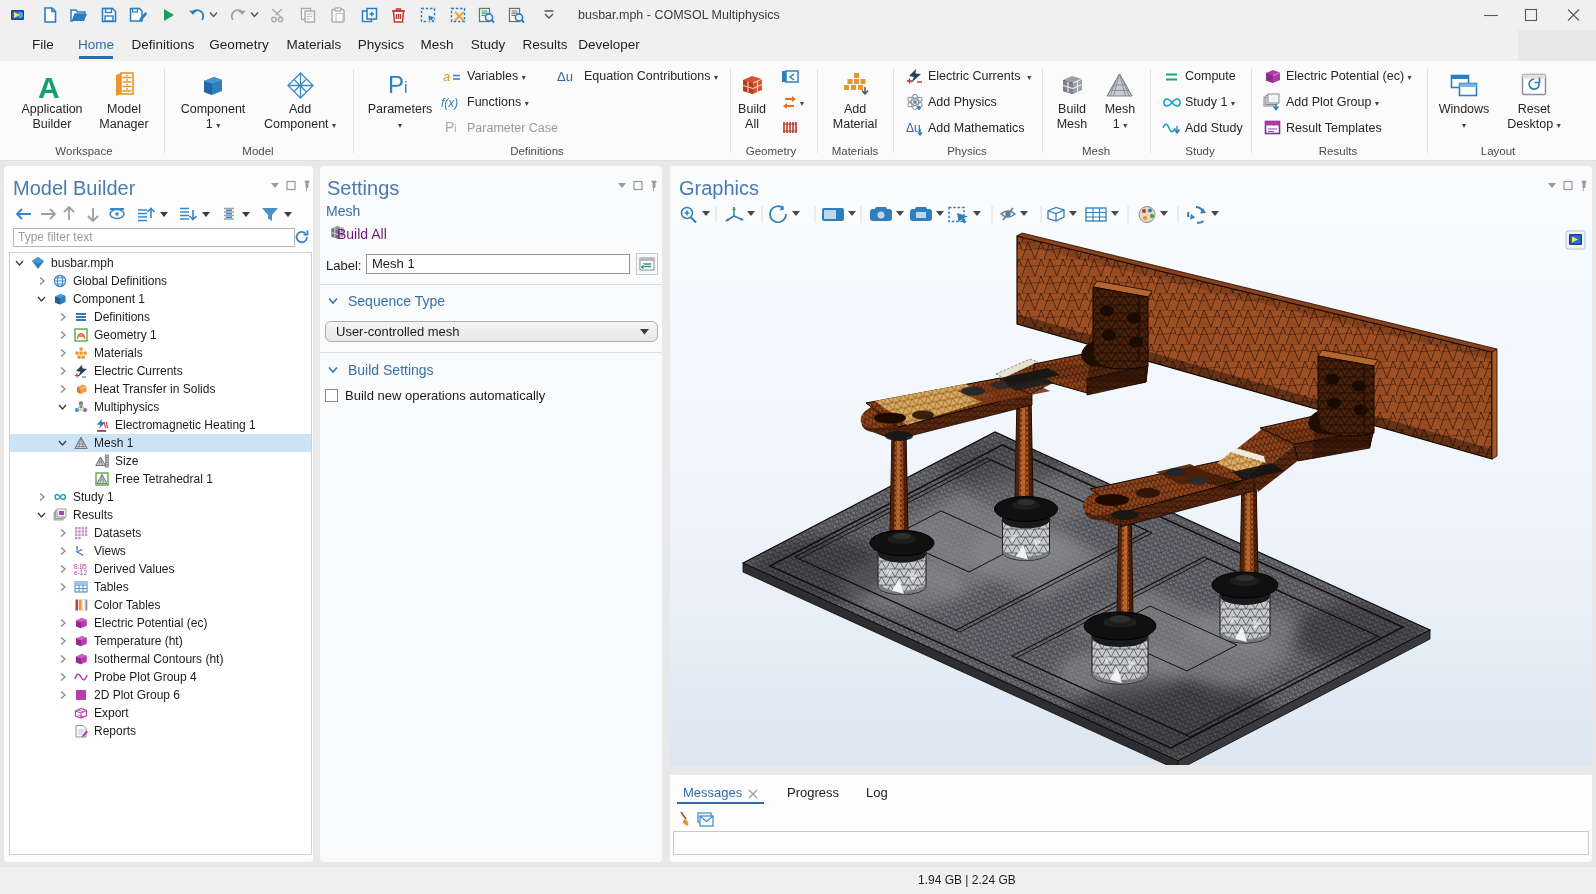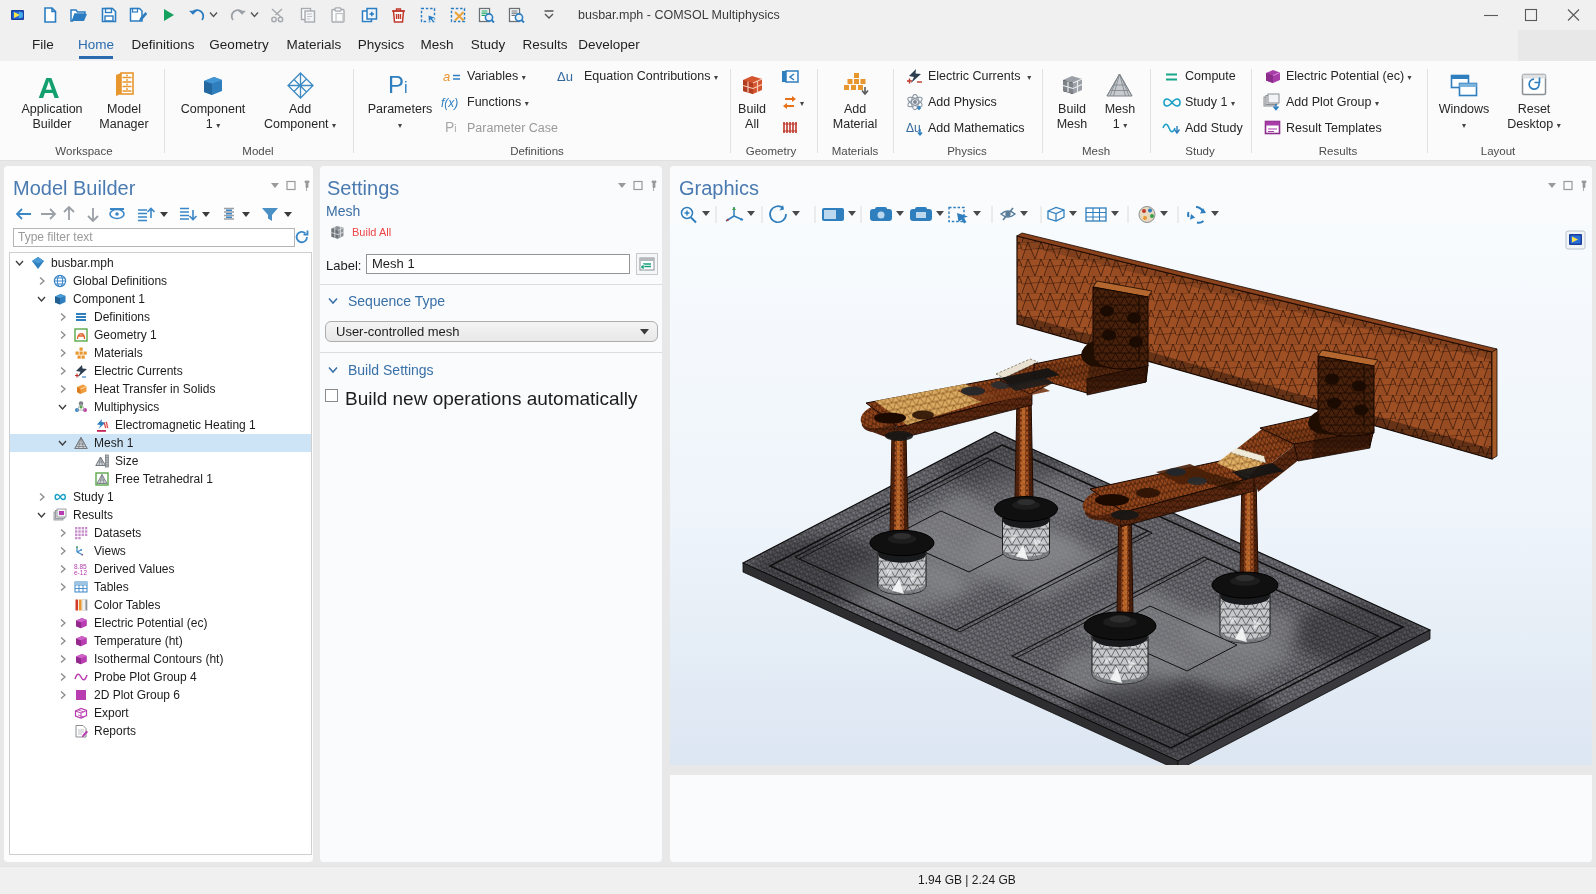--- a/index.html
+++ b/index.html
@@ -686,21 +686,21 @@
         <path d="M1 3 L5 8 L9 3" fill="#9a9a9a"></path>
         <rect x="17" y="1.5" width="8" height="8" fill="none" stroke="#9a9a9a" stroke-width="1.2"></rect>
         <path d="M35 1 h4 v1.5 h-1 v5 h-2 v-5 h-1 Z M36.5 7.5 v3.5" fill="#9a9a9a" stroke="#9a9a9a" stroke-width=".8"></path>
       </svg></div>
 <div style="position:absolute;left:6px;top:37px;font-size:14px;color:#3a6ea5">Mesh</div>
 <svg class="abs" style="left:10px;top:59px" width="15" height="15" viewBox="0 0 15 15">
       <path d="M1.5 3.5 L7 1 L13.5 2.8 L13.5 11 L8 13.8 L1.5 11.8 Z" fill="#8d9298"></path>
       <path d="M1.5 3.5 L8 5.5 L8 13.8 L1.5 11.8 Z" fill="#6e747a"></path>
       <path d="M8 5.5 L13.5 2.8 M4.8 2 L4.8 12.8 M1.5 7.6 L8 9.6 M8 9.6 L13.5 6.9 M10.4 1.9 L10.4 12.6" stroke="#d7d9db" stroke-width=".9" fill="none"></path>
     </svg>
-<div style="position:absolute;left:32px;top:60px;font-size:11px;color:#ef4444">Build All</div>
+<div style="position:absolute;left:17px;top:60px;font-size:14px;color:#701a75">Build All</div>
 <div style="position:absolute;left:6px;top:92px;font-size:13px;color:#1c1c1c">Label:</div>
 <div style="position:absolute;left:46px;top:88px;width:264px;height:20px;background:#fff;border:1px solid #949494;font-size:13px;color:#1c1c1c;line-height:18px;padding-left:5px">Mesh 1</div>
 <div style="position:absolute;left:316px;top:87px;width:22px;height:22px;background:#f5f6f7;border:1px solid #c9c9c9"><svg width="20" height="20" viewBox="0 0 20 20">
         <rect x="3" y="4" width="14" height="12" fill="#fff" stroke="#8a8f94" stroke-width="1"></rect>
         <rect x="3" y="4" width="14" height="3" fill="#b5b9bd"></rect>
         <path d="M6 10 h8 M6 12.5 h8" stroke="#18a07c" stroke-width="1.4"></path>
         <path d="M3 13 L7 16 v-6 Z" fill="#18a07c" stroke="#fff" stroke-width=".6"></path>
       </svg></div>
 <div class="sep-h" style="left:0px;top:118px;width:342px"></div>
 <svg class="schev" style="left:8px;top:131px;position:absolute" width="10" height="8" viewBox="0 0 10 8">
@@ -710,21 +710,21 @@
 <div style="position:absolute;left:5px;top:155px;width:333px;height:21px;background:linear-gradient(#f4f4f4,#e8e8e8);border:1px solid #adadad;border-radius:6px;font-size:13px;color:#1c1c1c;line-height:19px;padding-left:10px">User-controlled mesh
 <svg style="position:absolute;right:8px;top:7px" width="9" height="6" viewBox="0 0 9 6">
         <path d="M0 0 L4.5 5.5 L9 0 Z" fill="#3b3b3b"></path>
       </svg></div>
 <div class="sep-h" style="left:0px;top:186px;width:342px"></div>
 <svg class="schev" style="left:8px;top:200px;position:absolute" width="10" height="8" viewBox="0 0 10 8">
       <path d="M1 1.5 L5 6 L9 1.5" fill="none" stroke="#3870a8" stroke-width="1.5"></path>
     </svg>
 <div class="shead" style="left:28px;top:196px">Build Settings</div>
 <div style="position:absolute;left:5px;top:223px;width:13px;height:13px;background:#fff;border:1px solid #8a8a8a"></div>
-<div style="position:absolute;left:25px;top:222px;font-size:19px;color:#1c1c1c">Build new operations automatically</div>
+<div style="position:absolute;left:25px;top:222px;font-size:13px;color:#1c1c1c">Build new operations automatically</div>
 </div>
 <div class="abs" id="gfxpanel">
 <div class="ptitle" style="left:9px;top:11px">Graphics</div>
 <div class="pwicons" style="left:877px;top:14px"><svg width="40" height="12" viewBox="0 0 40 12">
         <path d="M1 3 L5 8 L9 3" fill="#9a9a9a"></path>
         <rect x="17" y="1.5" width="8" height="8" fill="none" stroke="#9a9a9a" stroke-width="1.2"></rect>
         <path d="M35 1 h4 v1.5 h-1 v5 h-2 v-5 h-1 Z M36.5 7.5 v3.5" fill="#9a9a9a" stroke="#9a9a9a" stroke-width=".8"></path>
       </svg></div>
 <div id="gfx-toolbar" style="position:absolute;left:0;top:38px;width:922px;height:21px">
 <svg width="922" height="21" viewBox="0 0 922 21">
@@ -1034,16 +1034,36 @@
 <g>
           <rect x="896" y="6" width="19" height="18" rx="2" fill="#f2f5f8" stroke="#b8c2cc" stroke-width="1"></rect>
           <rect x="899" y="9" width="13" height="11" rx="1" fill="#1a3f9e"></rect>
           <rect x="900.5" y="10.5" width="10" height="8" fill="#2a6fd4"></rect>
           <path d="M902 11.5 L908 14.5 L902 17.5 Z" fill="#ffe34d"></path>
         </g>
 </svg>
 
 </div>
 <div style="position:absolute;left:0;top:599px;width:922px;height:10px;background:#e8e8e8"></div>
+<div id="messages" style="position:absolute;left:0;top:609px;width:922px;height:87px;background:#fdfdfe;border-radius:4px 4px 0 0">
+  <div style="position:absolute;left:13px;top:10px;font-size:13px;color:#2b6cb0">Messages</div>
+  <svg style="position:absolute;left:78px;top:14px" width="10" height="10" viewBox="0 0 10 10">
+        <path d="M1 1 L9 9 M9 1 L1 9" stroke="#9a9a9a" stroke-width="1.2"></path>
+      </svg>
+  <div style="position:absolute;left:7px;top:27px;width:87px;height:2px;background:#2b6cb0"></div>
+  <div style="position:absolute;left:117px;top:10px;font-size:13px;color:#1c1c1c">Progress</div>
+  <div style="position:absolute;left:196px;top:10px;font-size:13px;color:#1c1c1c">Log</div>
+  <svg style="position:absolute;left:8px;top:36px" width="14" height="16" viewBox="0 0 14 16">
+        <path d="M3 1 L8 8" stroke="#8a5a2a" stroke-width="1.5"></path>
+        <path d="M7 7.5 C10 9 11 12 10 15 L5 12 C5 10 5.5 8.5 7 7.5 Z" fill="#e8a33d"></path>
+        <path d="M6.5 10 L9.5 14 M5.5 11 L8 14.5" stroke="#c07820" stroke-width=".7"></path>
+      </svg>
+  <svg style="position:absolute;left:27px;top:37px" width="17" height="15" viewBox="0 0 17 15">
+        <rect x="1" y="1" width="13" height="9" fill="#fff" stroke="#3a87c8" stroke-width="1.2"></rect>
+        <rect x="3" y="4" width="13" height="10" fill="#fff" stroke="#3a87c8" stroke-width="1.2"></rect>
+        <path d="M3 4 L9.5 9.5 L16 4" fill="none" stroke="#3a87c8" stroke-width="1.1"></path>
+      </svg>
+  <div style="position:absolute;left:3px;top:56px;width:916px;height:24px;background:#fdfdfe;border:1px solid #c9c9c9"></div>
+</div>
 </div>
 <div class="abs" id="statusbar">
     <span id="statustext">1.94 GB | 2.24 GB</span>
   </div>
 
 </body></html>

